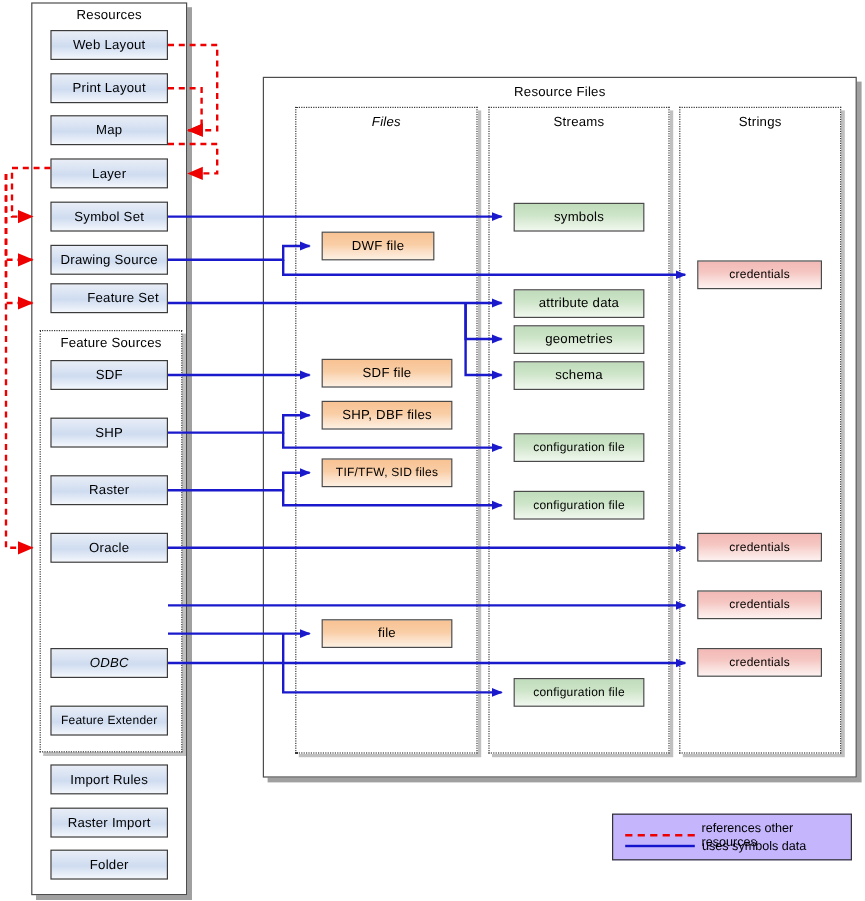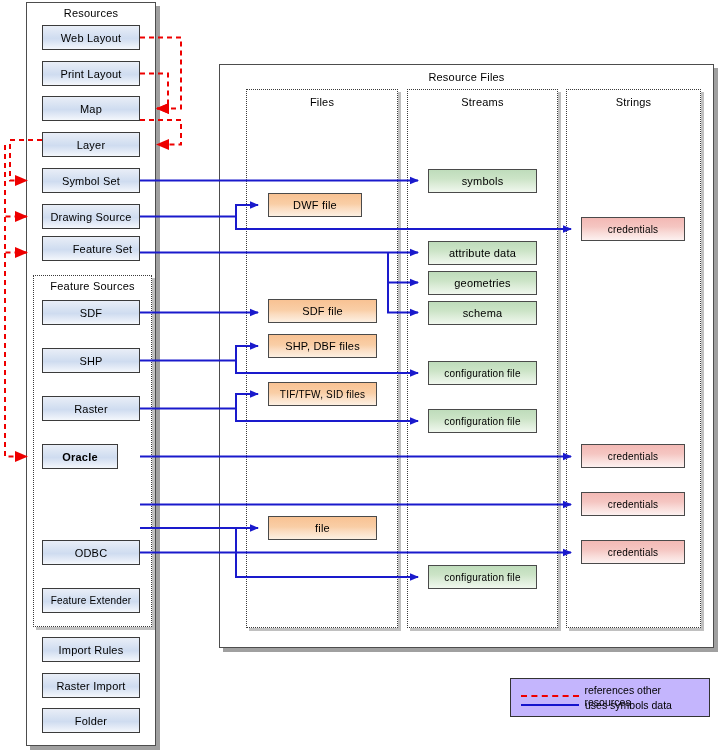--- a/index.html
+++ b/index.html
@@ -148,45 +148,45 @@
 
   <div class="node blue" style="left:42px; top:300px; width:98px; height:25px;">
     <span>SDF</span>
   </div>
   <div class="node blue" style="left:42px; top:348px; width:98px; height:25px;">
     <span>SHP</span>
   </div>
   <div class="node blue" style="left:42px; top:396px; width:98px; height:25px;">
     <span>Raster</span>
   </div>
-  <div class="node blue" style="left:42px; top:444px; width:76px; height:25px;font-weight:bold;">
+  <div class="node blue" style="left:42px; top:444px; width:98px; height:25px;">
     <span>Oracle</span>
   </div>
-  <div class="node blue" style="left:42px; top:540px; width:98px; height:25px;">
+  <div class="node blue" style="left:42px; top:540px; width:98px; height:25px;font-style:italic;">
     <span>ODBC</span>
   </div>
   <div class="node blue" style="left:42px; top:588px; width:98px; height:25px; font-size:10px;">
     <span>Feature Extender</span>
   </div>
 
   <div class="node blue" style="left:42px; top:637px; width:98px; height:25px;">
     <span>Import Rules</span>
   </div>
   <div class="node blue" style="left:42px; top:673px; width:98px; height:25px;">
     <span>Raster Import</span>
   </div>
   <div class="node blue" style="left:42px; top:708px; width:98px; height:25px;justify-content:center;">
     <span>Folder</span>
   </div>
 
   <div class="panel" style="left:219px; top:64px; width:495px; height:584px;">
     <div class="panel-title" style="top:6px;">Resource Files</div>
   </div>
 
-  <div class="dashpanel" style="left:246px; top:89px; width:152px; height:539px;">
+  <div class="dashpanel" style="left:246px; top:89px; width:152px; height:539px;font-style:italic;">
     <div class="panel-title" style="top:6px;">Files</div>
   </div>
   <div class="dashpanel" style="left:407px; top:89px; width:151px; height:539px;">
     <div class="panel-title" style="top:6px;">Streams</div>
   </div>
   <div class="dashpanel" style="left:566px; top:89px; width:135px; height:539px;">
     <div class="panel-title" style="top:6px;">Strings</div>
   </div>
 
   <div class="node orange" style="left:268px; top:193px; width:94px; height:24px;">

